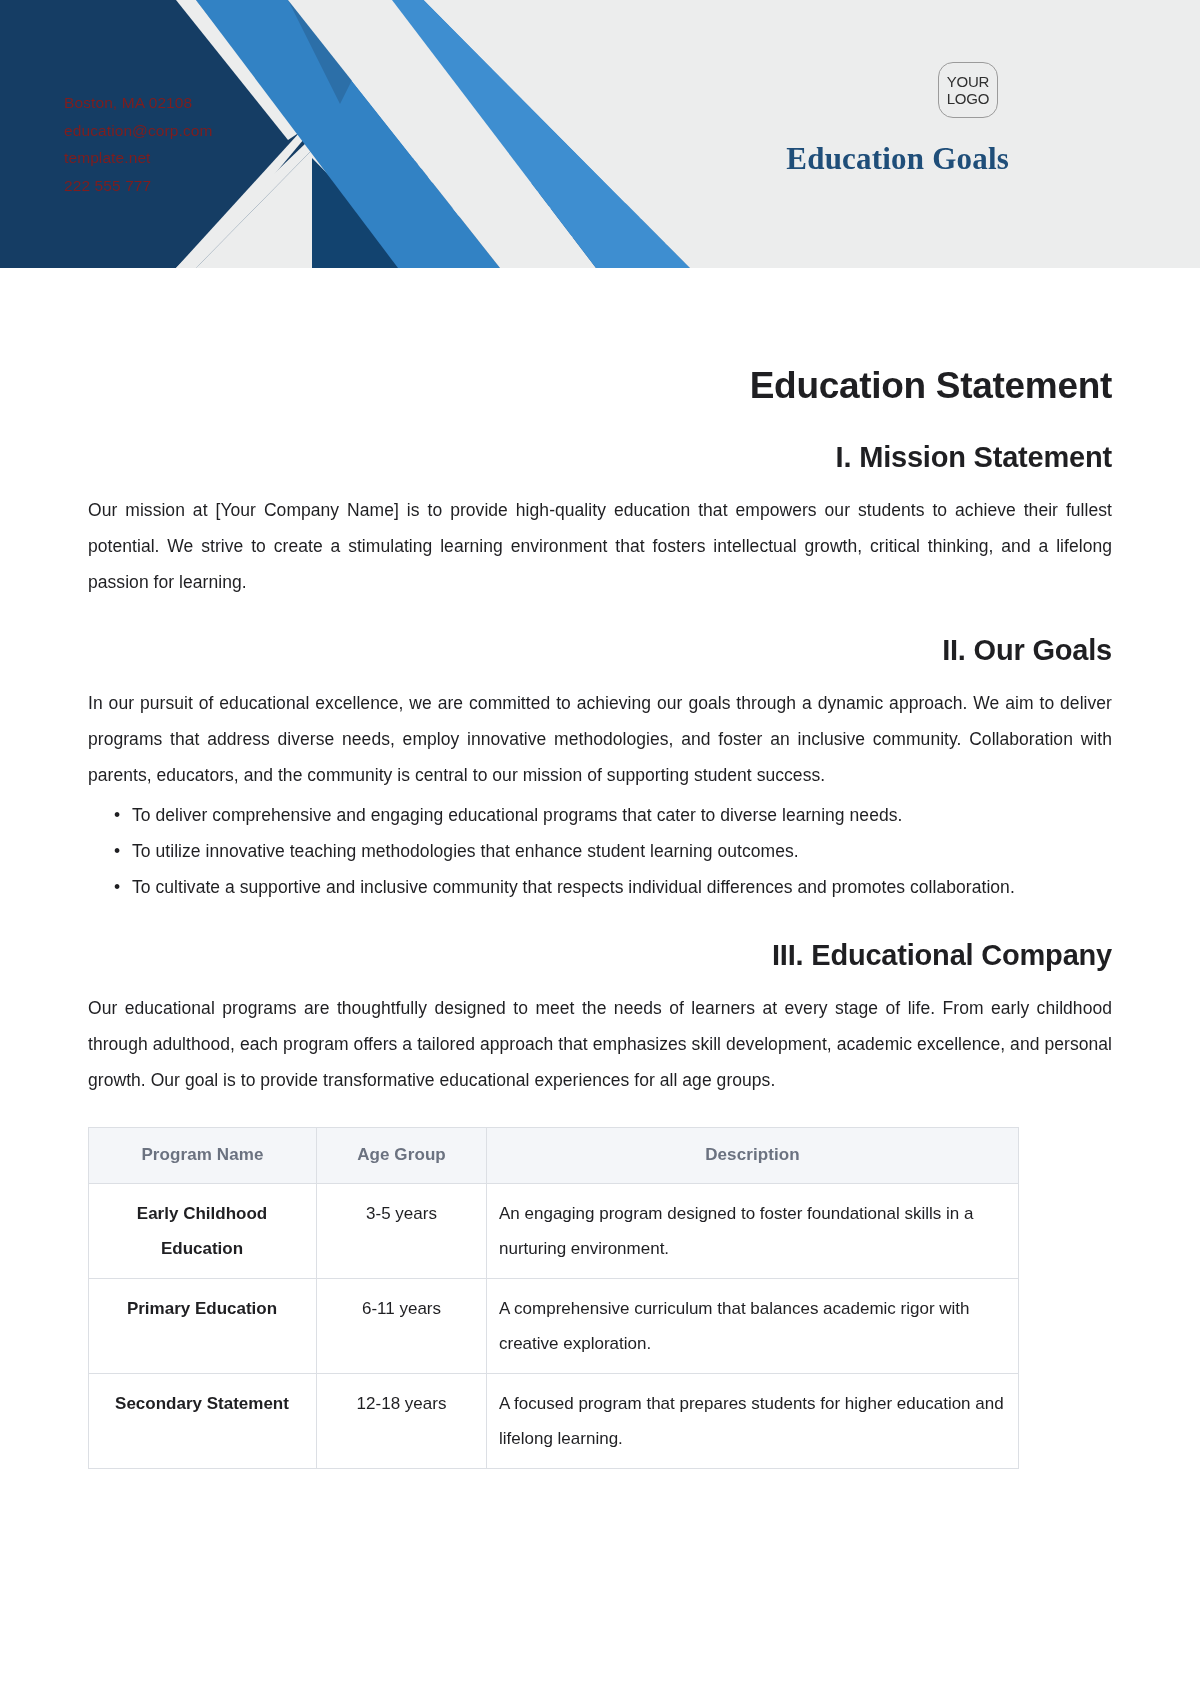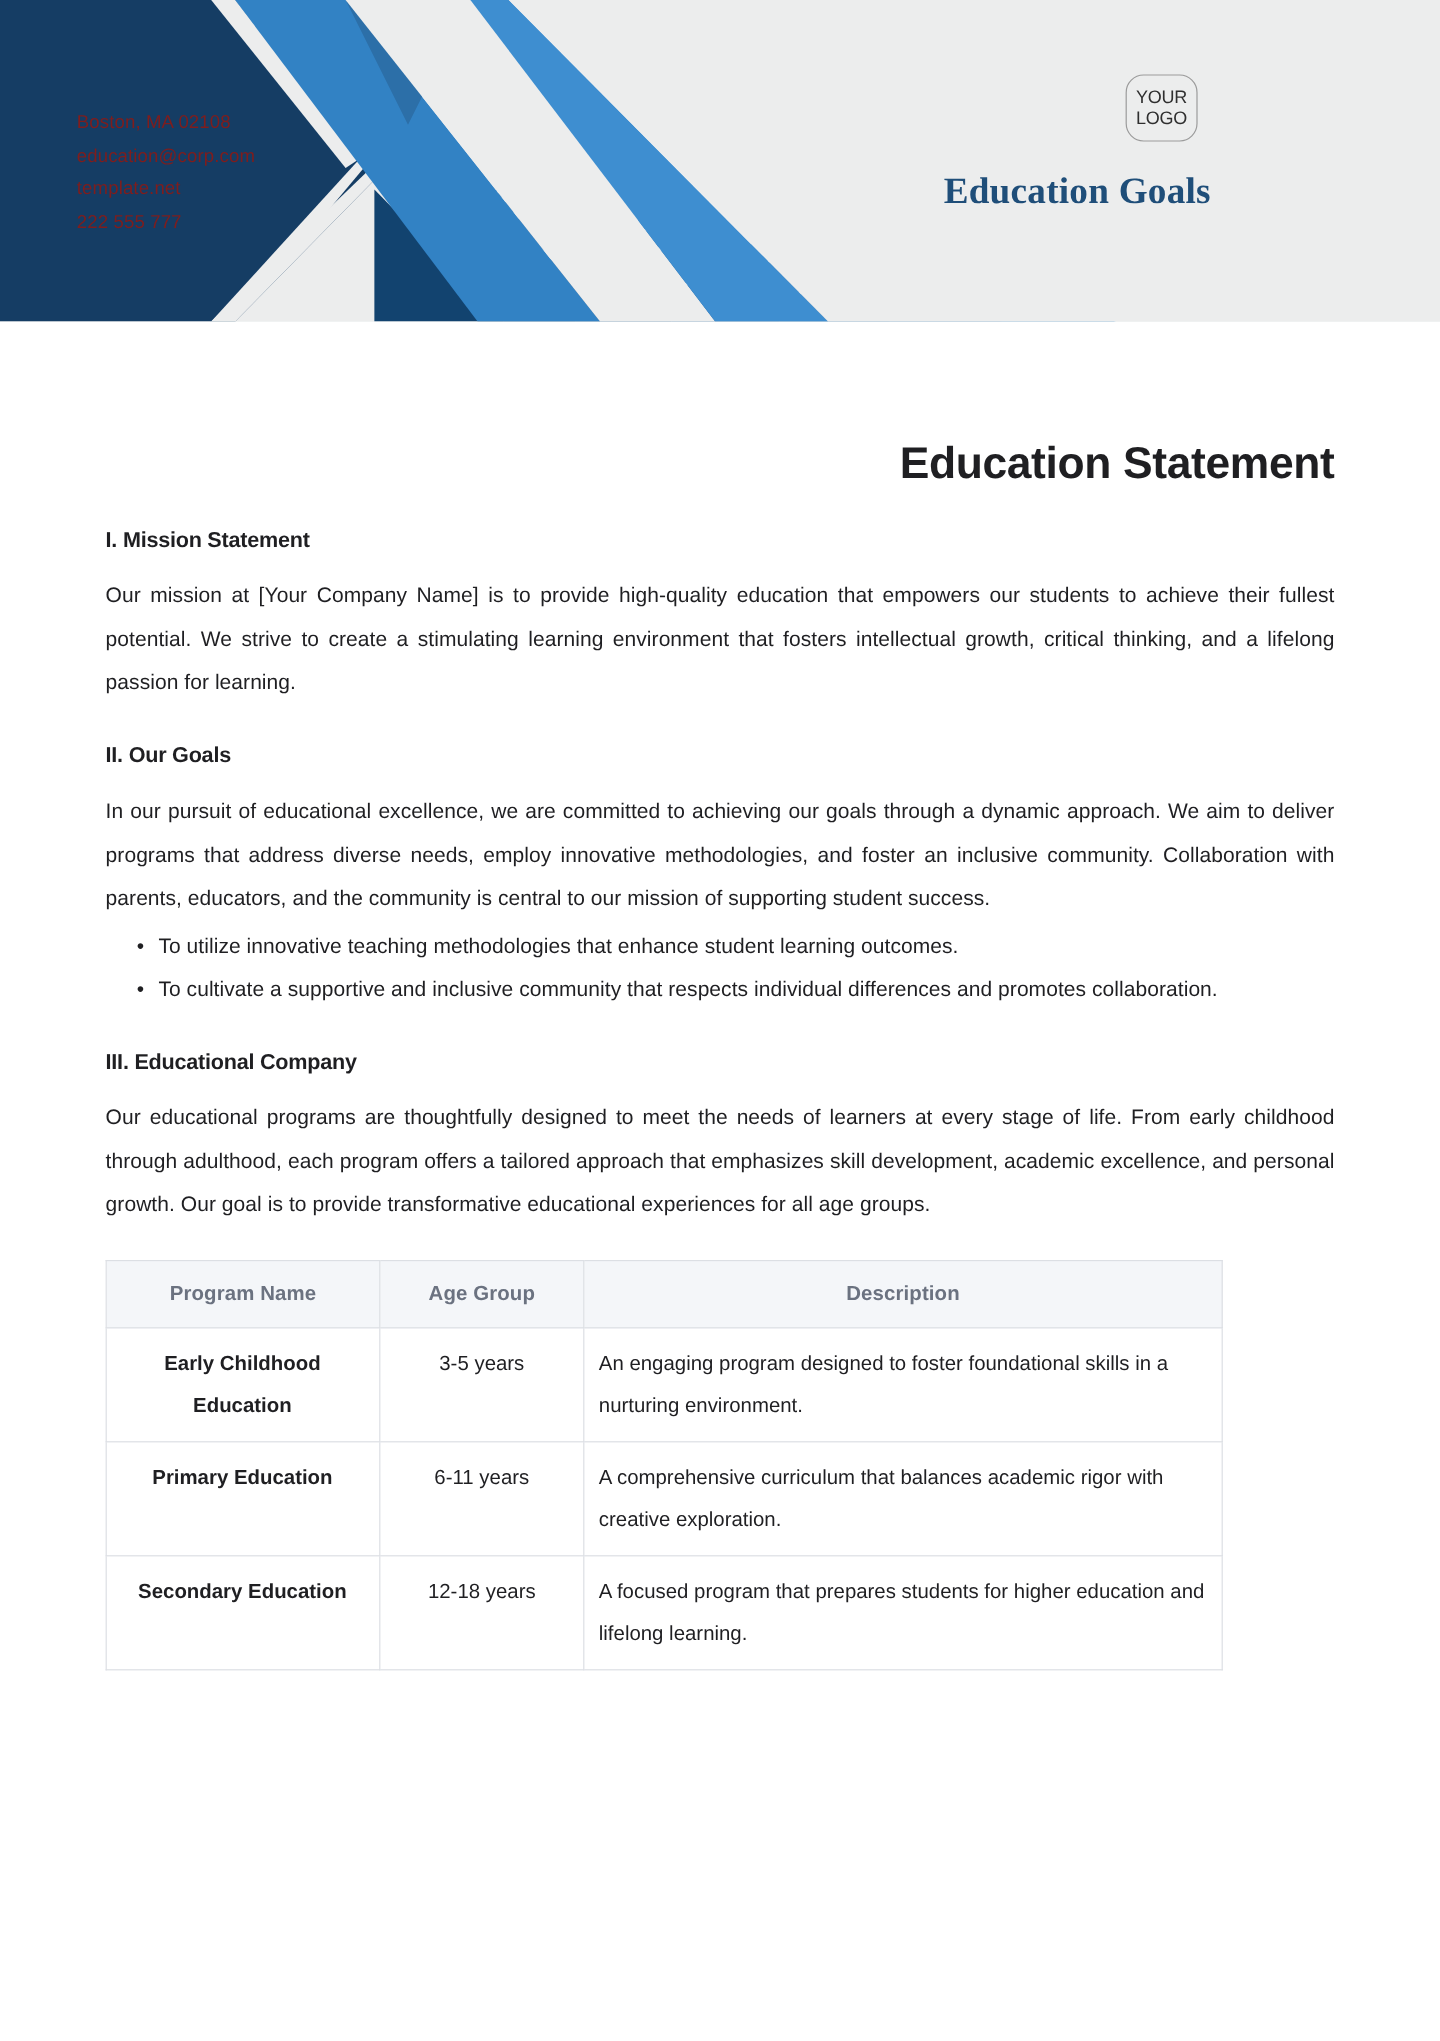--- a/index.html
+++ b/index.html
@@ -98,27 +98,28 @@
     font-size: 37px;
     font-weight: bold;
     color: #1f1f22;
     letter-spacing: -0.3px;
     margin-top: 98px;
     margin-bottom: 12px;
     line-height: 1.1;
   }
 
   h2.section-heading {
-    font-size: 18px;
+    font-size: 29px;
     font-weight: bold;
     color: #1f1f22;
     letter-spacing: -0.2px;
     margin-top: 32px;
     margin-bottom: 0;
     line-height: 1.25;
+    text-align: right;
   }
 
   p.body-text {
     font-size: 17.5px;
     line-height: 36px;
     color: #1f1f22;
     text-align: justify;
     margin-top: 17px;
     letter-spacing: 0.05px;
   }
@@ -244,20 +245,21 @@
   <div class="content">
 
     <h1 class="doc-title">Education Statement</h1>
 
     <h2 class="section-heading">I. Mission Statement</h2>
     <p class="body-text">Our mission at [Your Company Name] is to provide high-quality education that empowers our students to achieve their fullest potential. We strive to create a stimulating learning environment that fosters intellectual growth, critical thinking, and a lifelong passion for learning.</p>
 
     <h2 class="section-heading">II. Our Goals</h2>
     <p class="body-text">In our pursuit of educational excellence, we are committed to achieving our goals through a dynamic approach. We aim to deliver programs that address diverse needs, employ innovative methodologies, and foster an inclusive community. Collaboration with parents, educators, and the community is central to our mission of supporting student success.</p>
     <ul class="goal-list">
+      <li>To deliver comprehensive and engaging educational programs that cater to diverse learning needs.</li>
       <li>To utilize innovative teaching methodologies that enhance student learning outcomes.</li>
       <li>To cultivate a supportive and inclusive community that respects individual differences and promotes collaboration.</li>
     </ul>
 
     <h2 class="section-heading">III. Educational Company</h2>
     <p class="body-text">Our educational programs are thoughtfully designed to meet the needs of learners at every stage of life. From early childhood through adulthood, each program offers a tailored approach that emphasizes skill development, academic excellence, and personal growth. Our goal is to provide transformative educational experiences for all age groups.</p>
 
     <table class="programs-table">
       <colgroup>
         <col class="c-program">
@@ -276,21 +278,21 @@
           <td class="col-program">Early Childhood Education</td>
           <td class="col-age">3-5 years</td>
           <td class="col-desc">An engaging program designed to foster foundational skills in a nurturing environment.</td>
         </tr>
         <tr>
           <td class="col-program">Primary Education</td>
           <td class="col-age">6-11 years</td>
           <td class="col-desc">A comprehensive curriculum that balances academic rigor with creative exploration.</td>
         </tr>
         <tr>
-          <td class="col-program">Secondary Education</td>
+          <td class="col-program">Secondary Statement</td>
           <td class="col-age">12-18 years</td>
           <td class="col-desc">A focused program that prepares students for higher education and lifelong learning.</td>
         </tr>
       </tbody>
     </table>
 
   </div>
 </div>
 
 </body></html>

